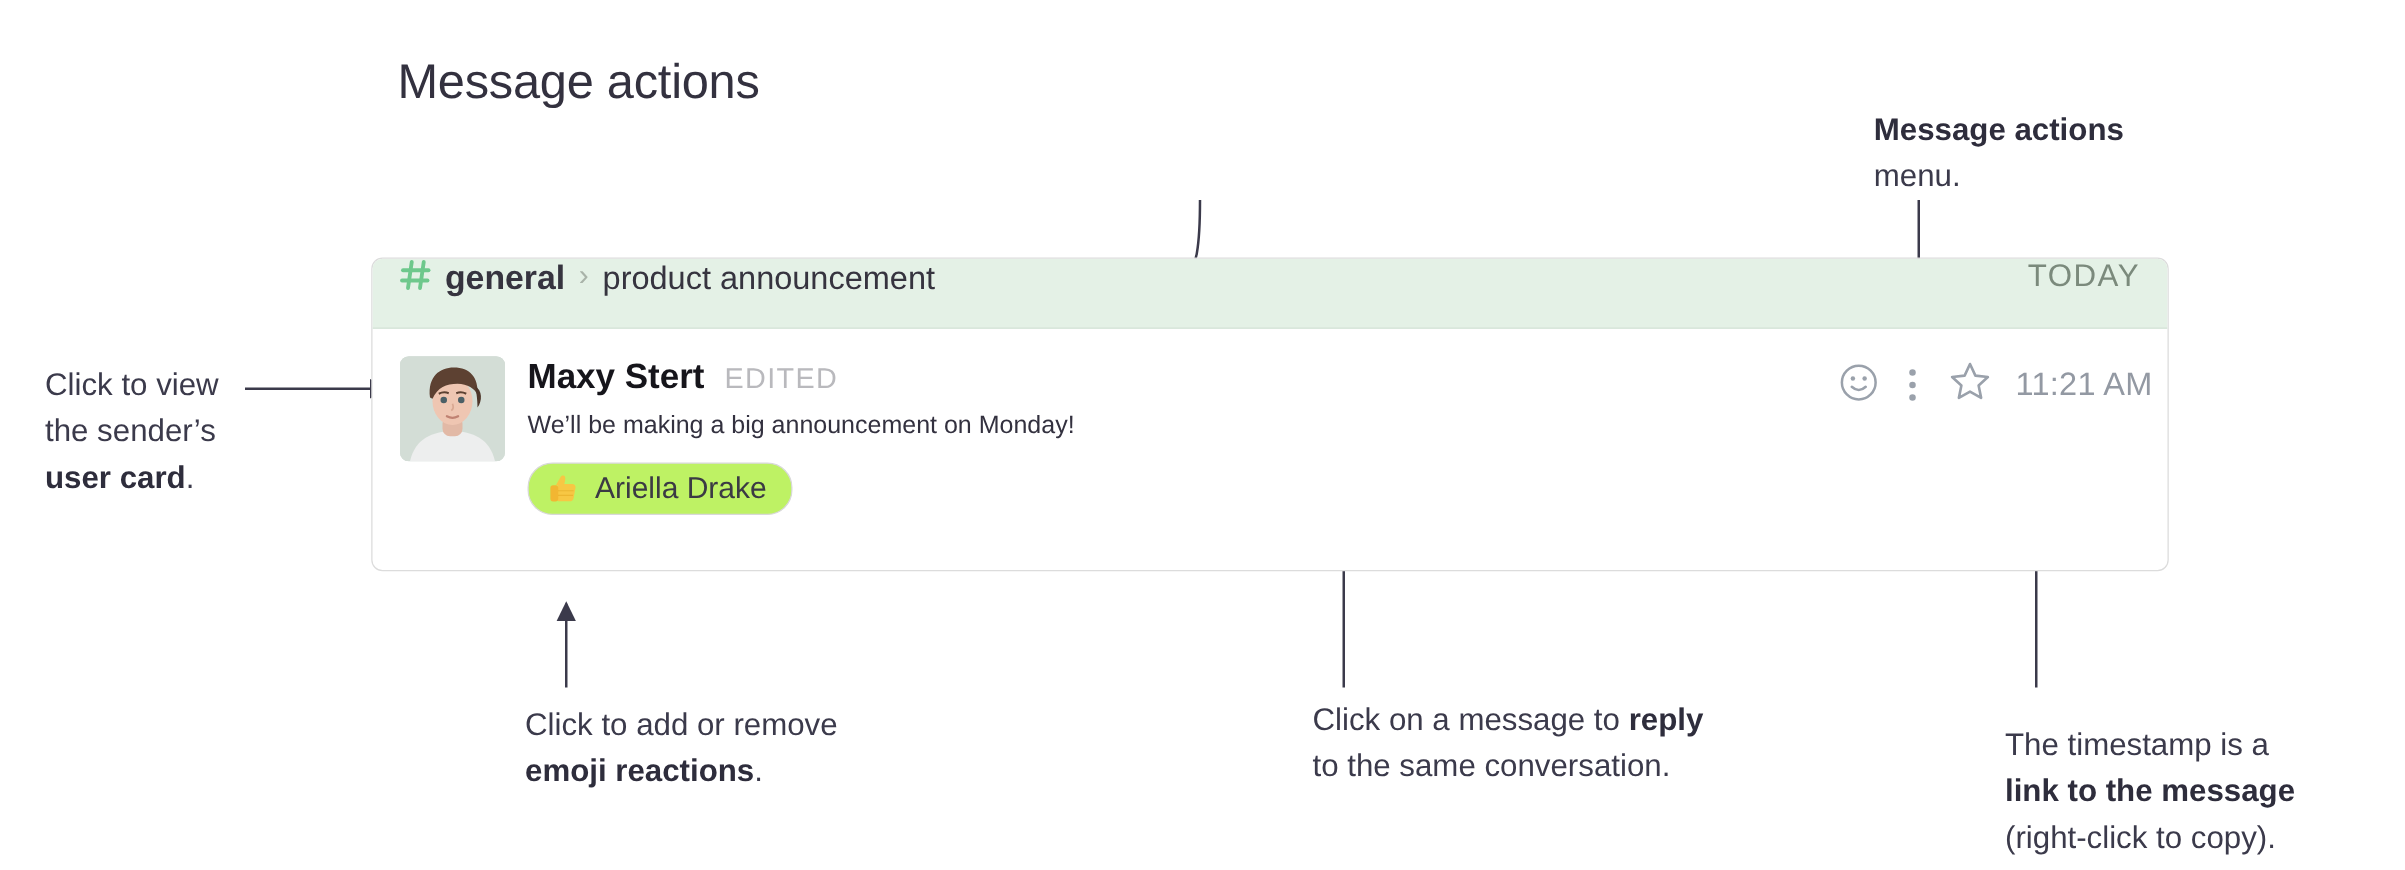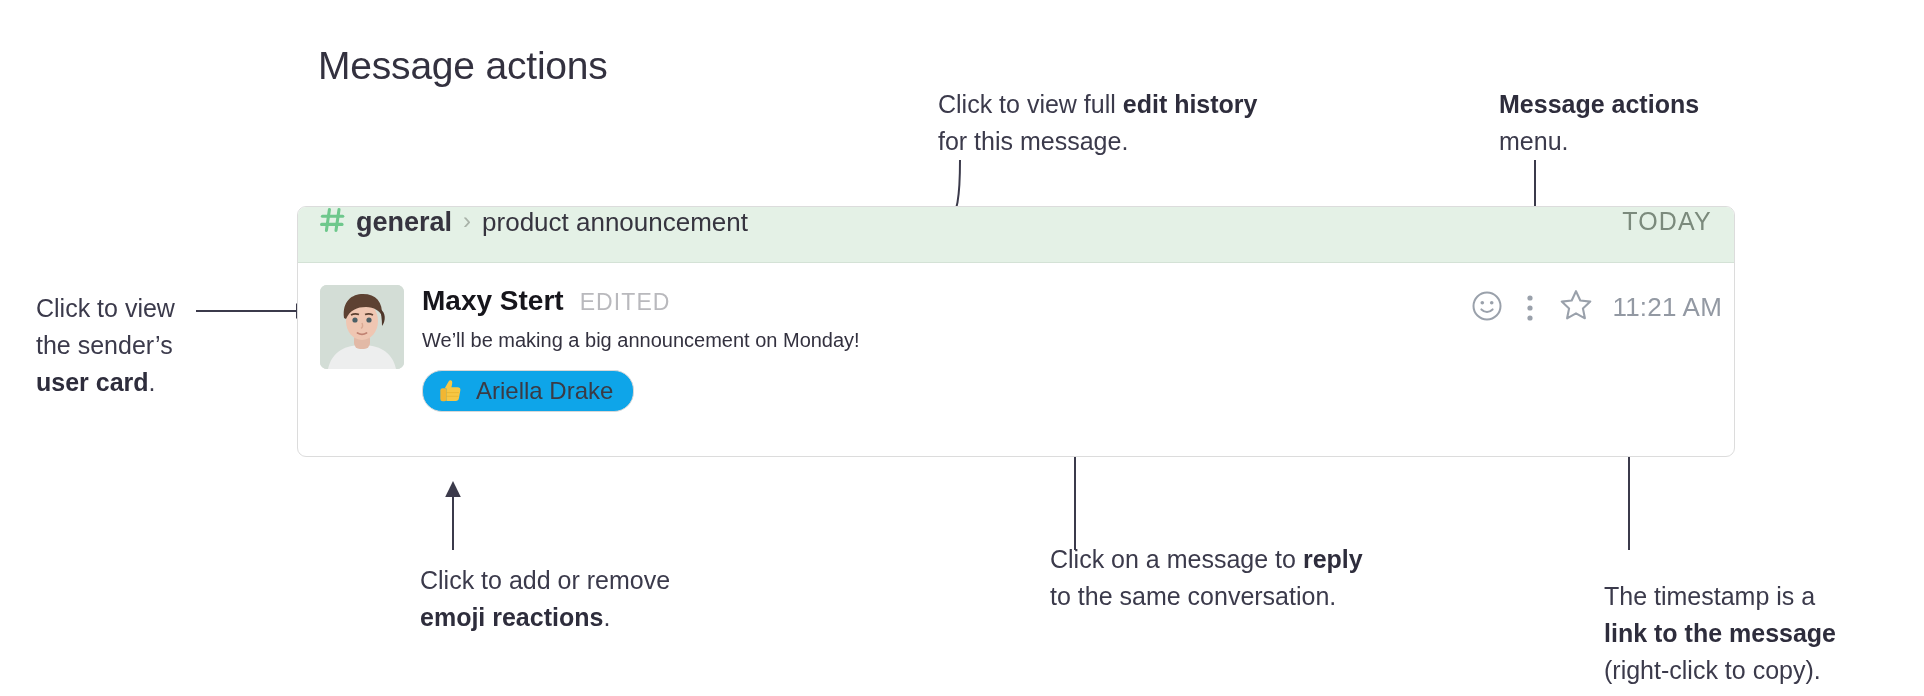--- a/index.html
+++ b/index.html
@@ -26,21 +26,21 @@
     font-size:25px;line-height:37px;
     color:#3b3a4b;
     font-weight:400;
   }
   .anno b{font-weight:700;color:#2e2d3c;}
 
   .anno-edit-history{left:938px;top:86px;width:430px;}
   .anno-actions-menu{left:1499px;top:86px;width:300px;}
   .anno-user-card{left:36px;top:290px;width:215px;}
   .anno-emoji{left:420px;top:562px;width:330px;}
-  .anno-reply{left:1050px;top:541px;width:400px;}
+  .anno-reply{left:1050px;top:558px;width:400px;}
   .anno-timestamp{left:1604px;top:578px;width:320px;}
 
   
   .connectors{position:absolute;left:0;top:0;width:1924px;height:696px;pointer-events:none;}
 
   
   .card{
     position:absolute;left:297px;top:206px;width:1438px;height:251px;
     border:1px solid #dcdcdc;border-radius:9px;background:#fff;
     box-sizing:border-box;overflow:hidden;
@@ -88,21 +88,21 @@
     font-weight:400;
   }
   .msg-text{
     font-size:20px;color:#33313f;margin-top:12px;white-space:nowrap;
     font-weight:400;
   }
   .reaction-row{margin-top:18px;}
   .reaction-pill{
     display:inline-flex;align-items:center;
     border:1px solid #d8d8d8;border-radius:20px;
-    padding:5px 20px 5px 13px;background:#0ea5e9;
+    padding:5px 20px 5px 13px;background:#bef264;
   }
   .reaction-emoji{font-size:27px;line-height:1;margin-right:10px;display:block;}
   .reaction-emoji svg{display:block;width:30px;height:30px;}
   .reaction-name{font-size:24px;color:#3b3a44;white-space:nowrap;}
 
   
   .actions{
     position:absolute;right:12px;top:24px;display:flex;align-items:flex-end;
   }
   .act-icon{width:34px;height:34px;display:block;margin-right:20px;cursor:pointer;}
@@ -132,24 +132,20 @@
 
     <path d="M196,311 L310,311" fill="none" stroke="#3b3a4b" stroke-width="2" marker-end="url(#arrowEnd)"></path>
 
     <path d="M453,550 L453,483" fill="none" stroke="#3b3a4b" stroke-width="2" marker-end="url(#arrowEnd)"></path>
 
     <path d="M1075,550 L1075,424" fill="none" stroke="#3b3a4b" stroke-width="2" marker-end="url(#arrowEnd)"></path>
 
     <path d="M1629,550 L1629,330" fill="none" stroke="#3b3a4b" stroke-width="2" marker-end="url(#arrowEnd)"></path>
   </svg>
 
-  <div class="anno anno-edit-history">
-    <span>Click to view full </span><b>edit history</b><br>
-    <span>for this message.</span>
-  </div>
 
   <div class="anno anno-actions-menu">
     <b>Message actions</b><br>
     <span>menu.</span>
   </div>
 
   <div class="anno anno-emoji">
     <span>Click to add or remove</span><br>
     <b>emoji reactions</b><span>.</span>
   </div>

